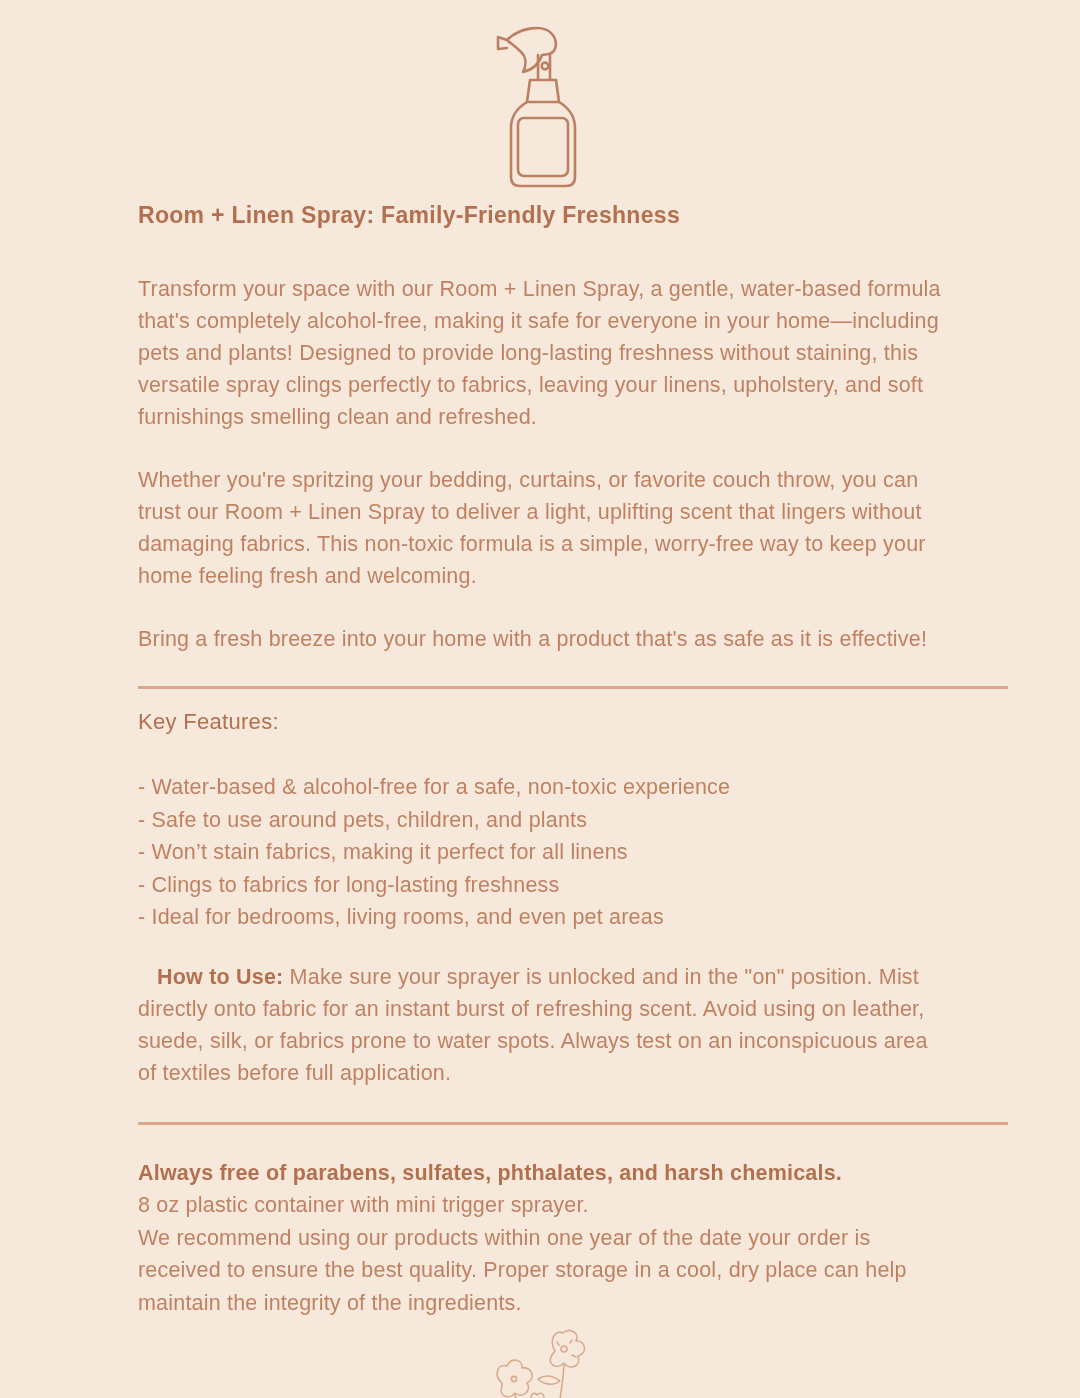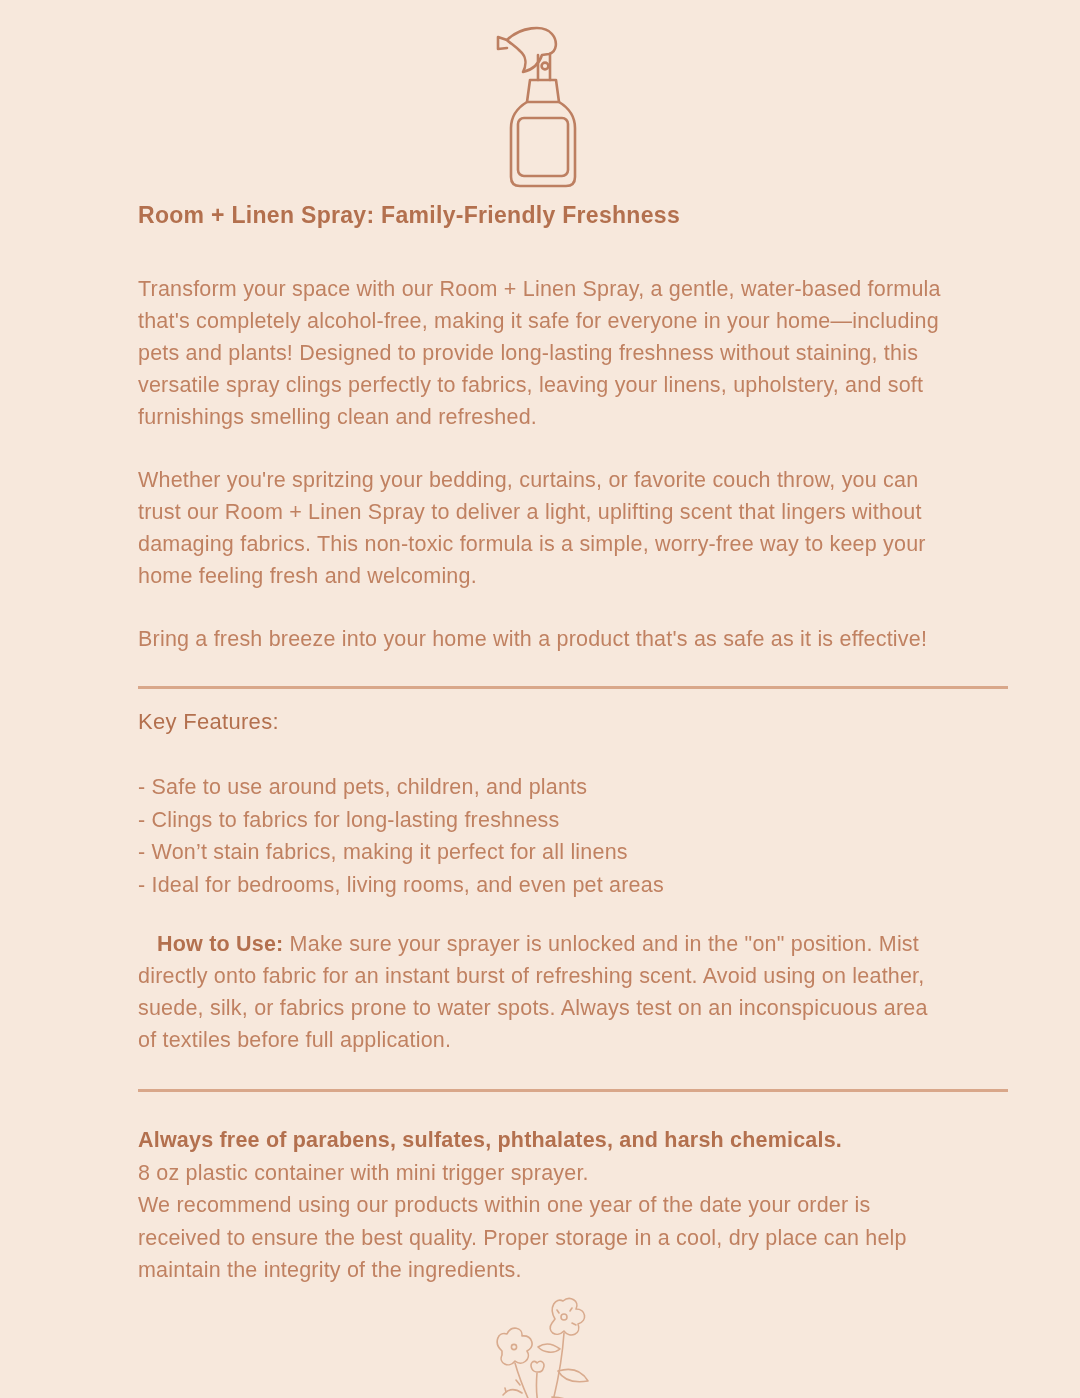--- a/index.html
+++ b/index.html
@@ -80,23 +80,24 @@
 
   <p class="para centered">Whether you're spritzing your bedding, curtains, or favorite couch throw, you can trust our Room + Linen Spray to deliver a light, uplifting scent that lingers without damaging fabrics. This non-toxic formula is a simple, worry-free way to keep your home feeling fresh and welcoming.</p>
 
   <p class="para centered">Bring a fresh breeze into your home with a product that's as safe as it is effective!</p>
 
   <div class="divider divider-1"></div>
 
   <h2 class="section-heading">Key Features:</h2>
 
   <div class="feature-list">
+    <div class="feature-item">- Water-based &amp; alcohol-free for a safe, non-toxic experience</div>
     <div class="feature-item">- Safe to use around pets, children, and plants</div>
+    <div class="feature-item">- Won’t stain fabrics, making it perfect for all linens</div>
     <div class="feature-item">- Clings to fabrics for long-lasting freshness</div>
-    <div class="feature-item">- Won’t stain fabrics, making it perfect for all linens</div>
     <div class="feature-item">- Ideal for bedrooms, living rooms, and even pet areas</div>
   </div>
 
   <p class="para howto"><span class="bold-inline">How to Use:</span><span> Make sure your sprayer is unlocked and in the "on" position. Mist directly onto fabric for an instant burst of refreshing scent. Avoid using on leather, suede, silk, or fabrics prone to water spots. Always test on an inconspicuous area of textiles before full application.</span></p>
 
   <div class="divider divider-2"></div>
 
   <p class="footer-block">
     <span class="footer-bold">Always free of parabens, sulfates, phthalates, and harsh chemicals.</span>
     <span class="footer-line">8 oz plastic container with mini trigger sprayer.</span>

